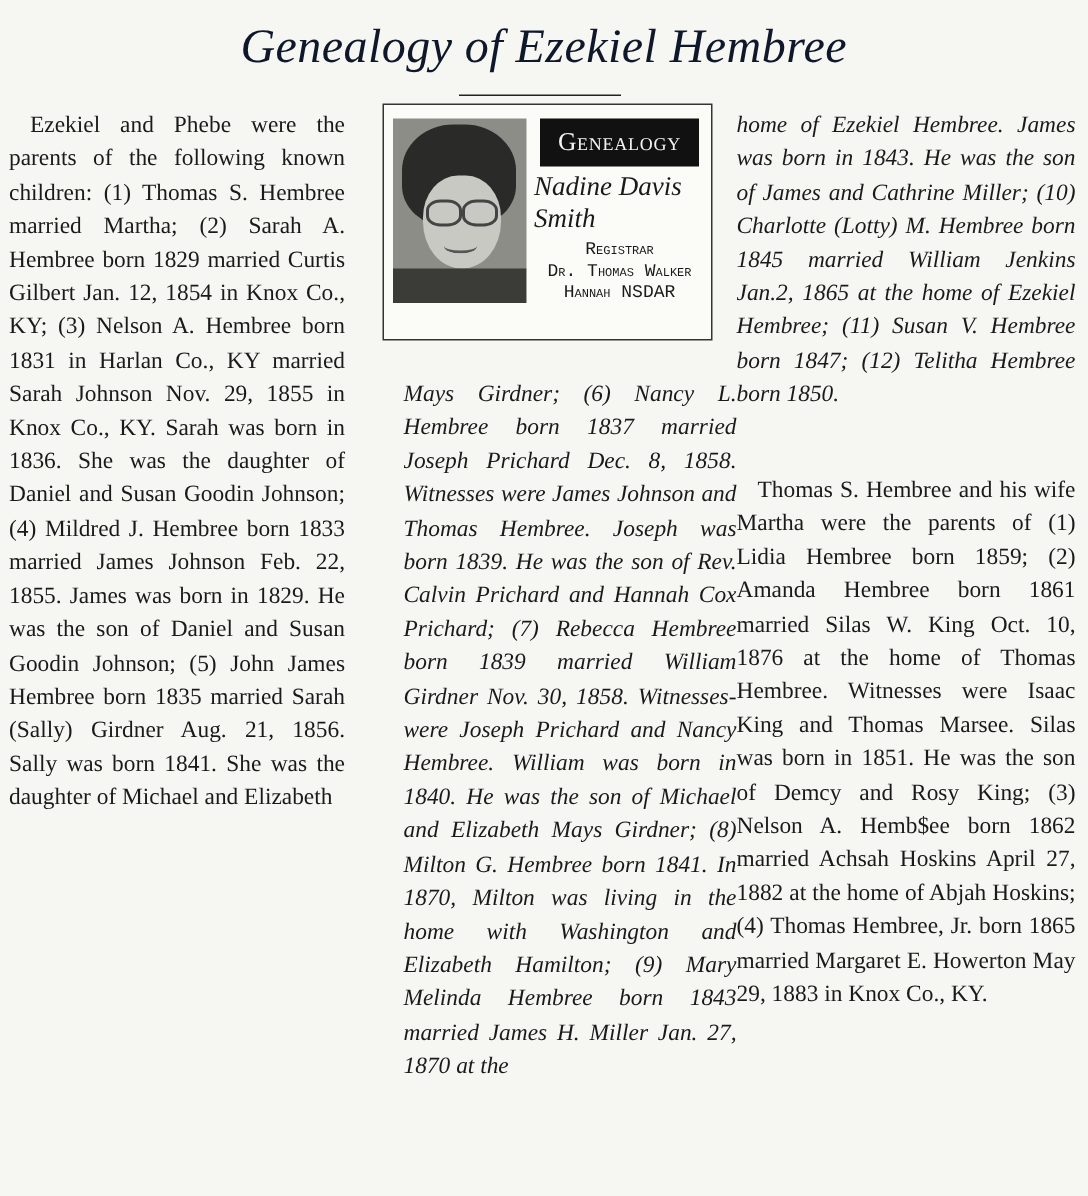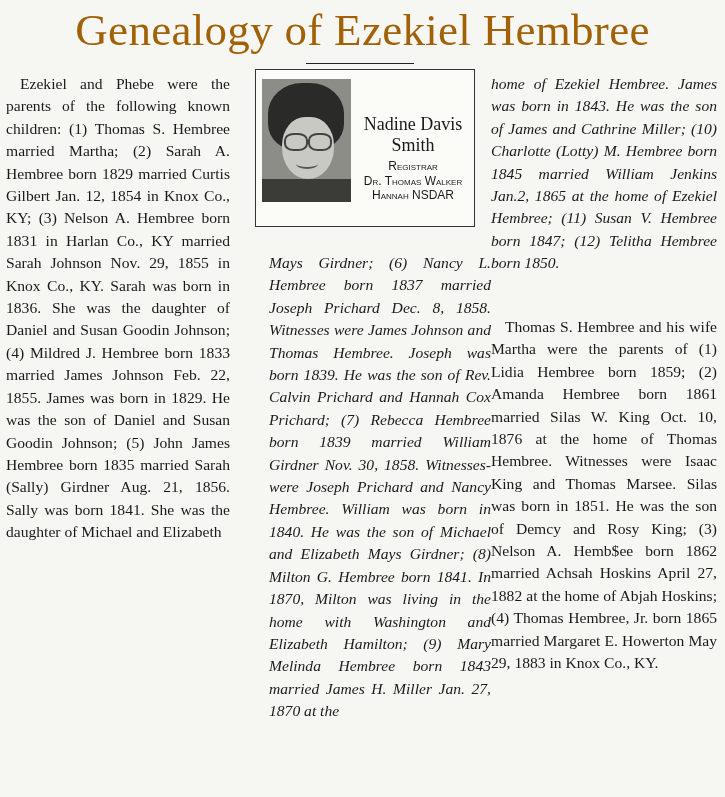--- a/index.html
+++ b/index.html
@@ -6,24 +6,25 @@
   body {
     width:725px; height:797px; overflow:hidden;
     background:#f6f6f3;
     font-family:"Liberation Serif","DejaVu Serif",serif;
     color:#1a1a1a;
     position:relative;
   }
   .headline {
     position:absolute; left:0; top:4px; width:725px;
     text-align:center;
-    font-size:45px;
+    font-style:italic;
+    font-size:32px;
     line-height:52px;
     letter-spacing:0.3px;
-    color:#a16207;
+    color:#0f172a;
   }
   .rule {
     position:absolute; left:306px; top:63px; width:108px; height:0;
     border-top:1.5px solid #222;
   }
   .col {
     position:absolute;
     font-size:15.6px;
     line-height:22.4px;
     text-align:justify;
@@ -72,27 +73,27 @@
   }
   .section-tag {
     position:absolute; left:104px; top:9px; width:106px; height:32px;
     background:#111; color:#f2f2f2;
     font-variant:small-caps;
     font-size:17px; line-height:32px; text-align:center;
     letter-spacing:0.5px;
   }
   .author {
     position:absolute; left:100px; top:44px; width:114px;
-    text-align:center; 
+    font-style:italic;
     font-size:18px; line-height:21px;
   }
   .title-lines {
     position:absolute; left:98px; top:89px; width:118px;
     text-align:center;
-    font-family:Liberation Sans, sans-serif;
+    font-family:Liberation Mono, monospace;
     font-variant:small-caps;
     font-size:12px; line-height:14.5px;
   }
   .paper-name {
     position:absolute; left:4px; top:137px; width:210px;
     text-align:center; font-weight:bold;
     font-variant:small-caps;
     font-size:12px; line-height:14px; letter-spacing:0.1px;
   }
 </style>
@@ -108,20 +109,21 @@
 
 <div class="byline-box">
   <div class="photo">
     <div class="hair"></div>
     <div class="face"></div>
     <div class="glasses-l"></div>
     <div class="glasses-r"></div>
     <div class="smile"></div>
     <div class="collar"></div>
   </div>
+  <div class="section-tag">Genealogy</div>
   <div class="author">Nadine Davis Smith</div>
   <div class="title-lines">
     <div>Registrar</div>
     <div>Dr. Thomas Walker</div>
     <div>Hannah NSDAR</div>
   </div>
 </div>
 
 <div class="col" id="col2">
   <p class="noindent">Mays Girdner; (6) Nancy L. Hembree born 1837 married Joseph Prichard Dec. 8, 1858. Witnesses were James Johnson and Thomas Hembree. Joseph was born 1839. He was the son of Rev. Calvin Prichard and Hannah Cox Prichard; (7) Rebecca Hembree born 1839 married William Girdner Nov. 30, 1858. Witnesses-were Joseph Prichard and Nancy Hembree. William was born in 1840. He was the son of Michael and Elizabeth Mays Girdner; (8) Milton G. Hembree born 1841. In 1870, Milton was living in the home with Washington and Elizabeth Hamilton; (9) Mary Melinda Hembree born 1843 married James H. Miller Jan. 27, 1870 at the</p>

